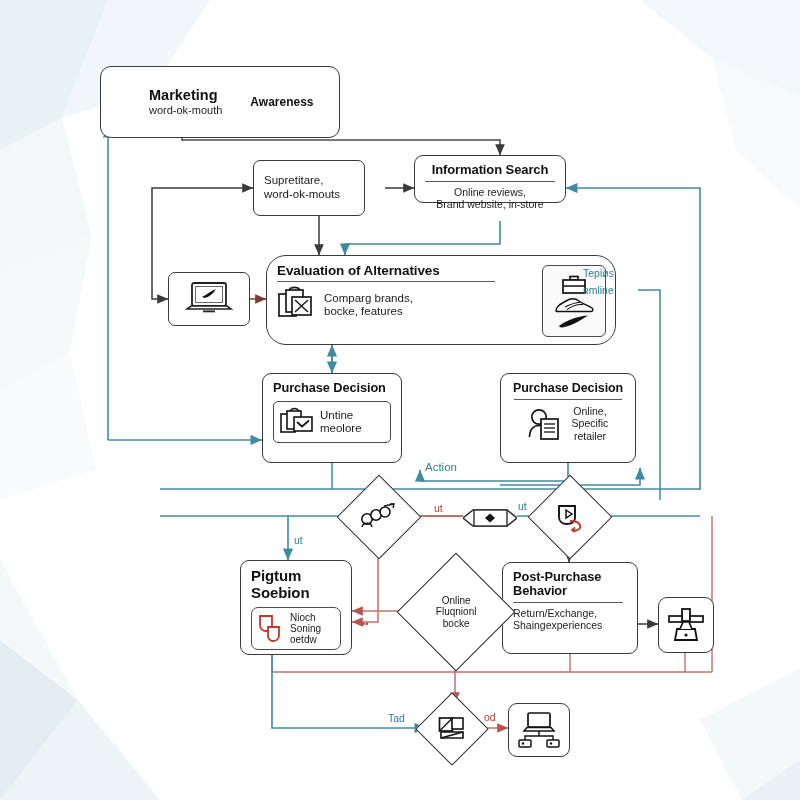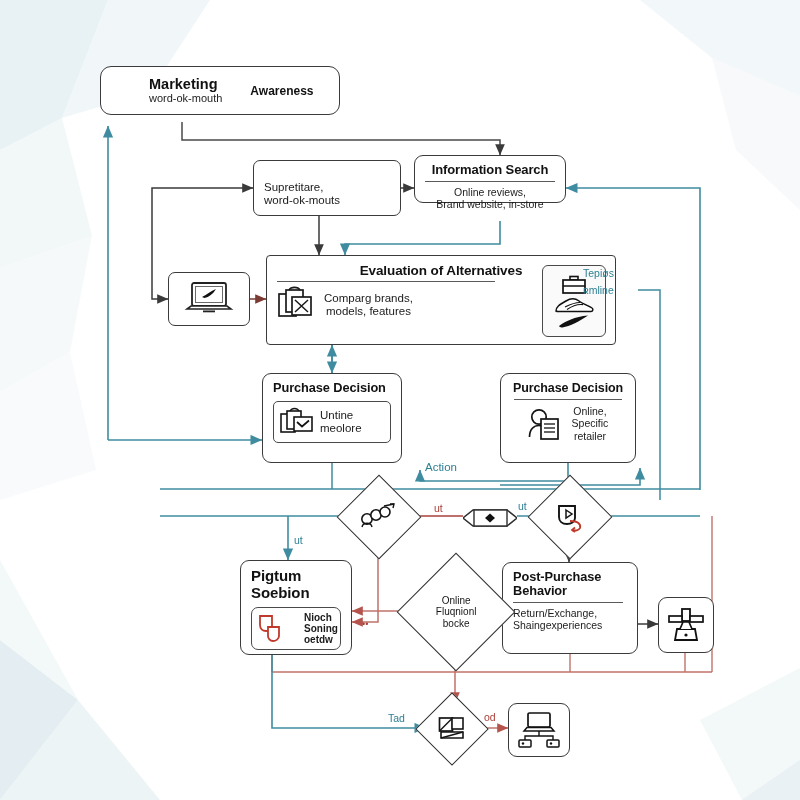--- a/index.html
+++ b/index.html
@@ -42,54 +42,54 @@
   }
   .node .sub{
     font-size:11.5px;
     color:#1b1b1b;
     line-height:1.18;
   }
   .row{display:flex;align-items:center;gap:7px;}
 
   
   #n-awareness{
-    left:100px;top:66px;width:240px;height:49px;
+    left:100px;top:66px;width:240px;height:72px;
     border-radius:11px;
     display:flex;align-items:center;padding-left:48px;
   }
   #n-awareness .left{font-size:14.5px;font-weight:bold;color:#111;line-height:1.1;}
   #n-awareness .leftsub{font-size:11px;font-weight:normal;color:#1c1c1c;}
   #n-awareness .right{
     font-size:12px;font-weight:bold;color:#111;margin-left:28px;
   }
 
   
   #n-need{
-    left:253px;top:160px;width:148px;height:56px;border-radius:7px;
-    display:flex;align-items:flex-end;
+    left:253px;top:160px;width:112px;height:56px;border-radius:7px;
+    display:flex;align-items:center;
   }
   #n-need .sub{font-size:11.5px;}
 
   
   #n-infosearch{
     left:414px;top:155px;width:152px;height:48px;
     text-align:center;
   }
   #n-infosearch .title{font-size:13px;}
   #n-infosearch .sub{font-size:10.5px;}
 
   
   #n-laptop{
     left:168px;top:272px;width:82px;height:54px;border-radius:7px;
     display:flex;align-items:center;justify-content:center;
   }
 
   
   #n-eval{
-    left:266px;top:255px;width:350px;height:90px;border-radius:4px;text-align:center;
+    left:266px;top:255px;width:350px;height:90px;border-radius:20px;
   }
   #n-eval .title{font-size:13.5px;}
   #n-eval .rule{width:218px;}
   #n-eval .sub{font-size:11.5px;}
   #n-eval .prodbox{
     position:absolute;right:9px;top:9px;width:62px;height:70px;
     border:1.4px solid #4a4a4a;border-radius:6px;background:#fafafa;
     display:flex;flex-direction:column;align-items:center;justify-content:center;
   }
 
@@ -112,21 +112,21 @@
   #n-pd-right .body{display:flex;align-items:center;gap:8px;justify-content:center;}
   #n-pd-right .sub{text-align:center;font-size:10.5px;}
 
   
   #n-problem{
     left:240px;top:560px;width:112px;height:95px;
   }
   #n-problem .title{font-size:15px;}
   #n-problem .inner{
     margin-top:5px;border:1.4px solid #4a4a4a;border-radius:7px;
-    padding:4px 5px;display:flex;align-items:center;gap:19px;font-weight:bold;
+    padding:4px 5px;display:flex;align-items:center;gap:5px;
   }
   #n-problem .sub{font-size:10px;line-height:1.12;}
 
   
   #n-postpurchase{
     left:502px;top:562px;width:136px;height:92px;
   }
   #n-postpurchase .title{font-size:12.8px;}
   #n-postpurchase .rule{width:110px;}
   #n-postpurchase .sub{font-size:10.5px;}
@@ -318,21 +318,21 @@
           <svg width="40" height="38" viewBox="0 0 40 38">
             <rect x="2" y="8" width="17" height="22" fill="#fff" stroke="#1a1a1a" stroke-width="1.7"></rect>
             <rect x="9" y="4" width="17" height="22" fill="#fff" stroke="#1a1a1a" stroke-width="1.7"></rect>
             <path d="M12,4 C14,0.5 21,0.5 23,4" fill="none" stroke="#1a1a1a" stroke-width="1.6"></path>
             <rect x="15" y="11" width="19" height="18" fill="#fff" stroke="#1a1a1a" stroke-width="1.7"></rect>
             <path d="M18,14 L31,26 M31,14 L18,26" stroke="#1a1a1a" stroke-width="1.5"></path>
           </svg>
         </span>
         <div>
           <div class="sub">Comparg brands,</div>
-          <div class="sub">models, features</div>
+          <div class="sub">bocke, features</div>
         </div>
       </div>
       <div class="prodbox">
         <span>
           <svg width="26" height="20" viewBox="0 0 26 20">
             <rect x="9" y="1.5" width="8" height="3.5" fill="none" stroke="#111" stroke-width="1.6"></rect>
             <rect x="2" y="5" width="22" height="13" fill="#fff" stroke="#111" stroke-width="1.7"></rect>
             <line x1="2" y1="11" x2="24" y2="11" stroke="#111" stroke-width="1.5"></line>
           </svg>
         </span>

